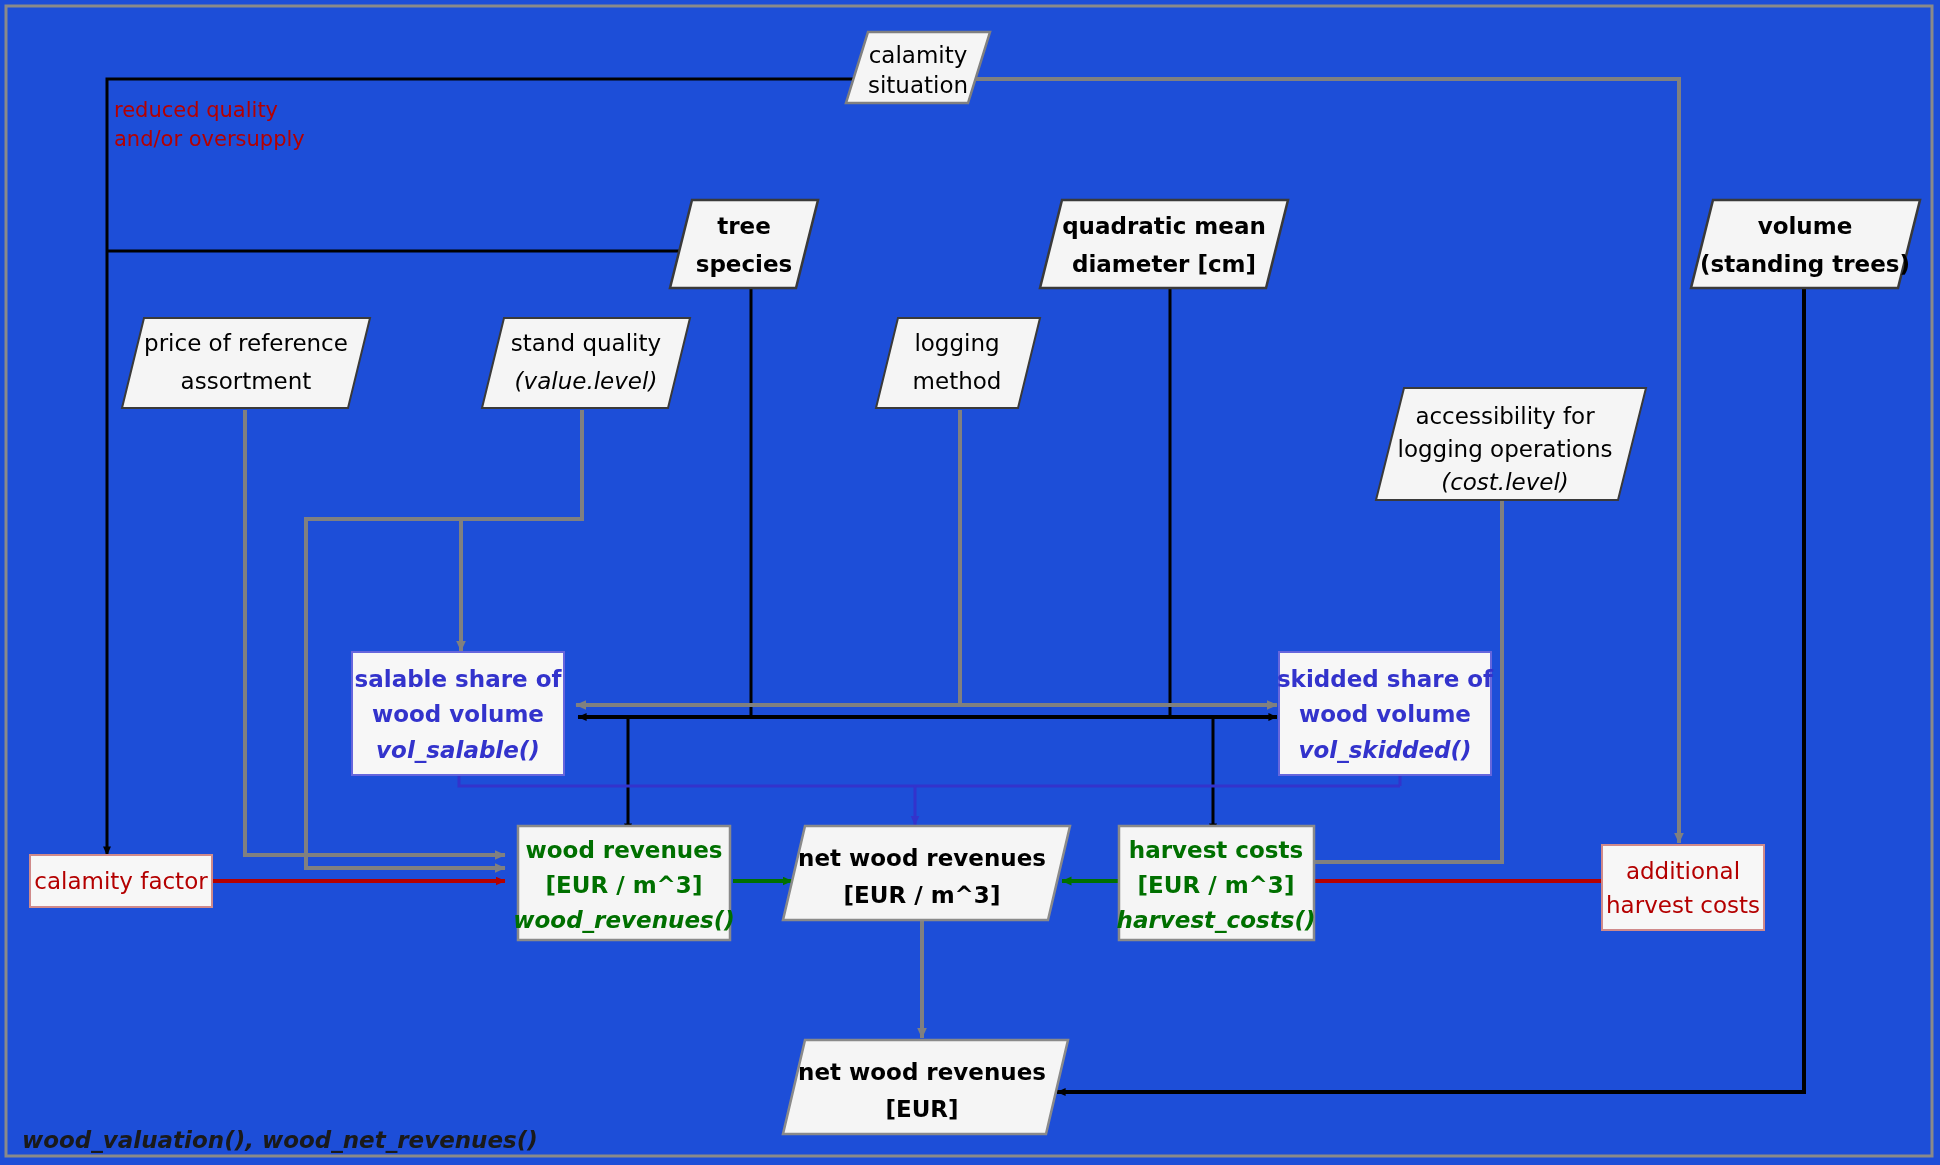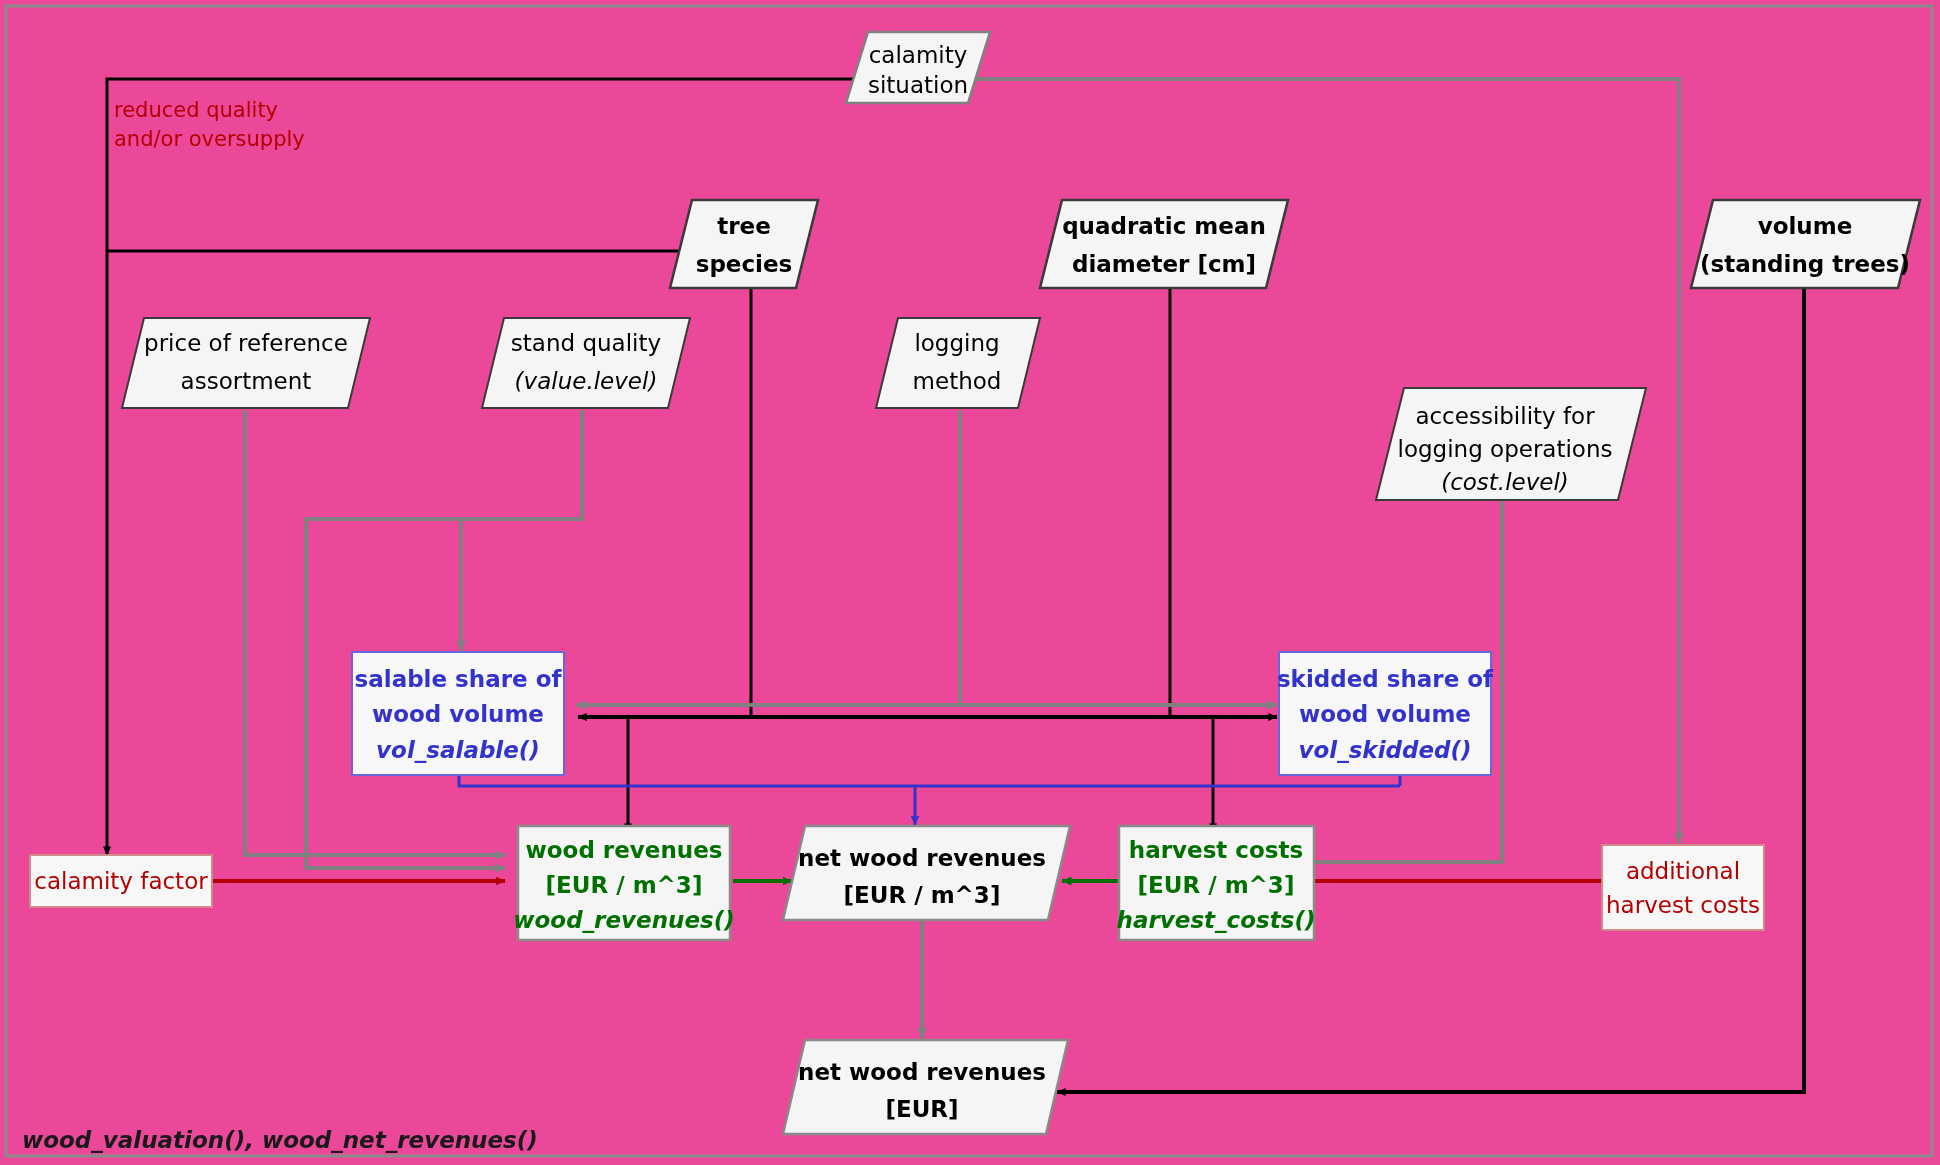--- a/index.html
+++ b/index.html
@@ -1,17 +1,17 @@
 <!DOCTYPE html>
 <html><head>
 <meta charset="utf-8">
 <style>
   html,body{margin:0;padding:0;background:#ffffff;}
   body{font-family:"DejaVu Sans","Liberation Sans",sans-serif;}
-  #stage{position:relative;width:1940px;height:1165px;background:#ec4899;overflow:hidden;}
+  #stage{position:relative;width:1940px;height:1165px;background:#1d4ed8;overflow:hidden;}
   #diagram{position:absolute;left:0;top:0;width:1940px;height:1165px;}
   .nodeText{font-family:"DejaVu Sans","Liberation Sans",sans-serif;}
 </style>
 </head>
 <body>
 
 <div id="stage">
 <svg id="diagram" viewBox="0 0 1940 1165" xmlns="http://www.w3.org/2000/svg">
 
   <defs>

